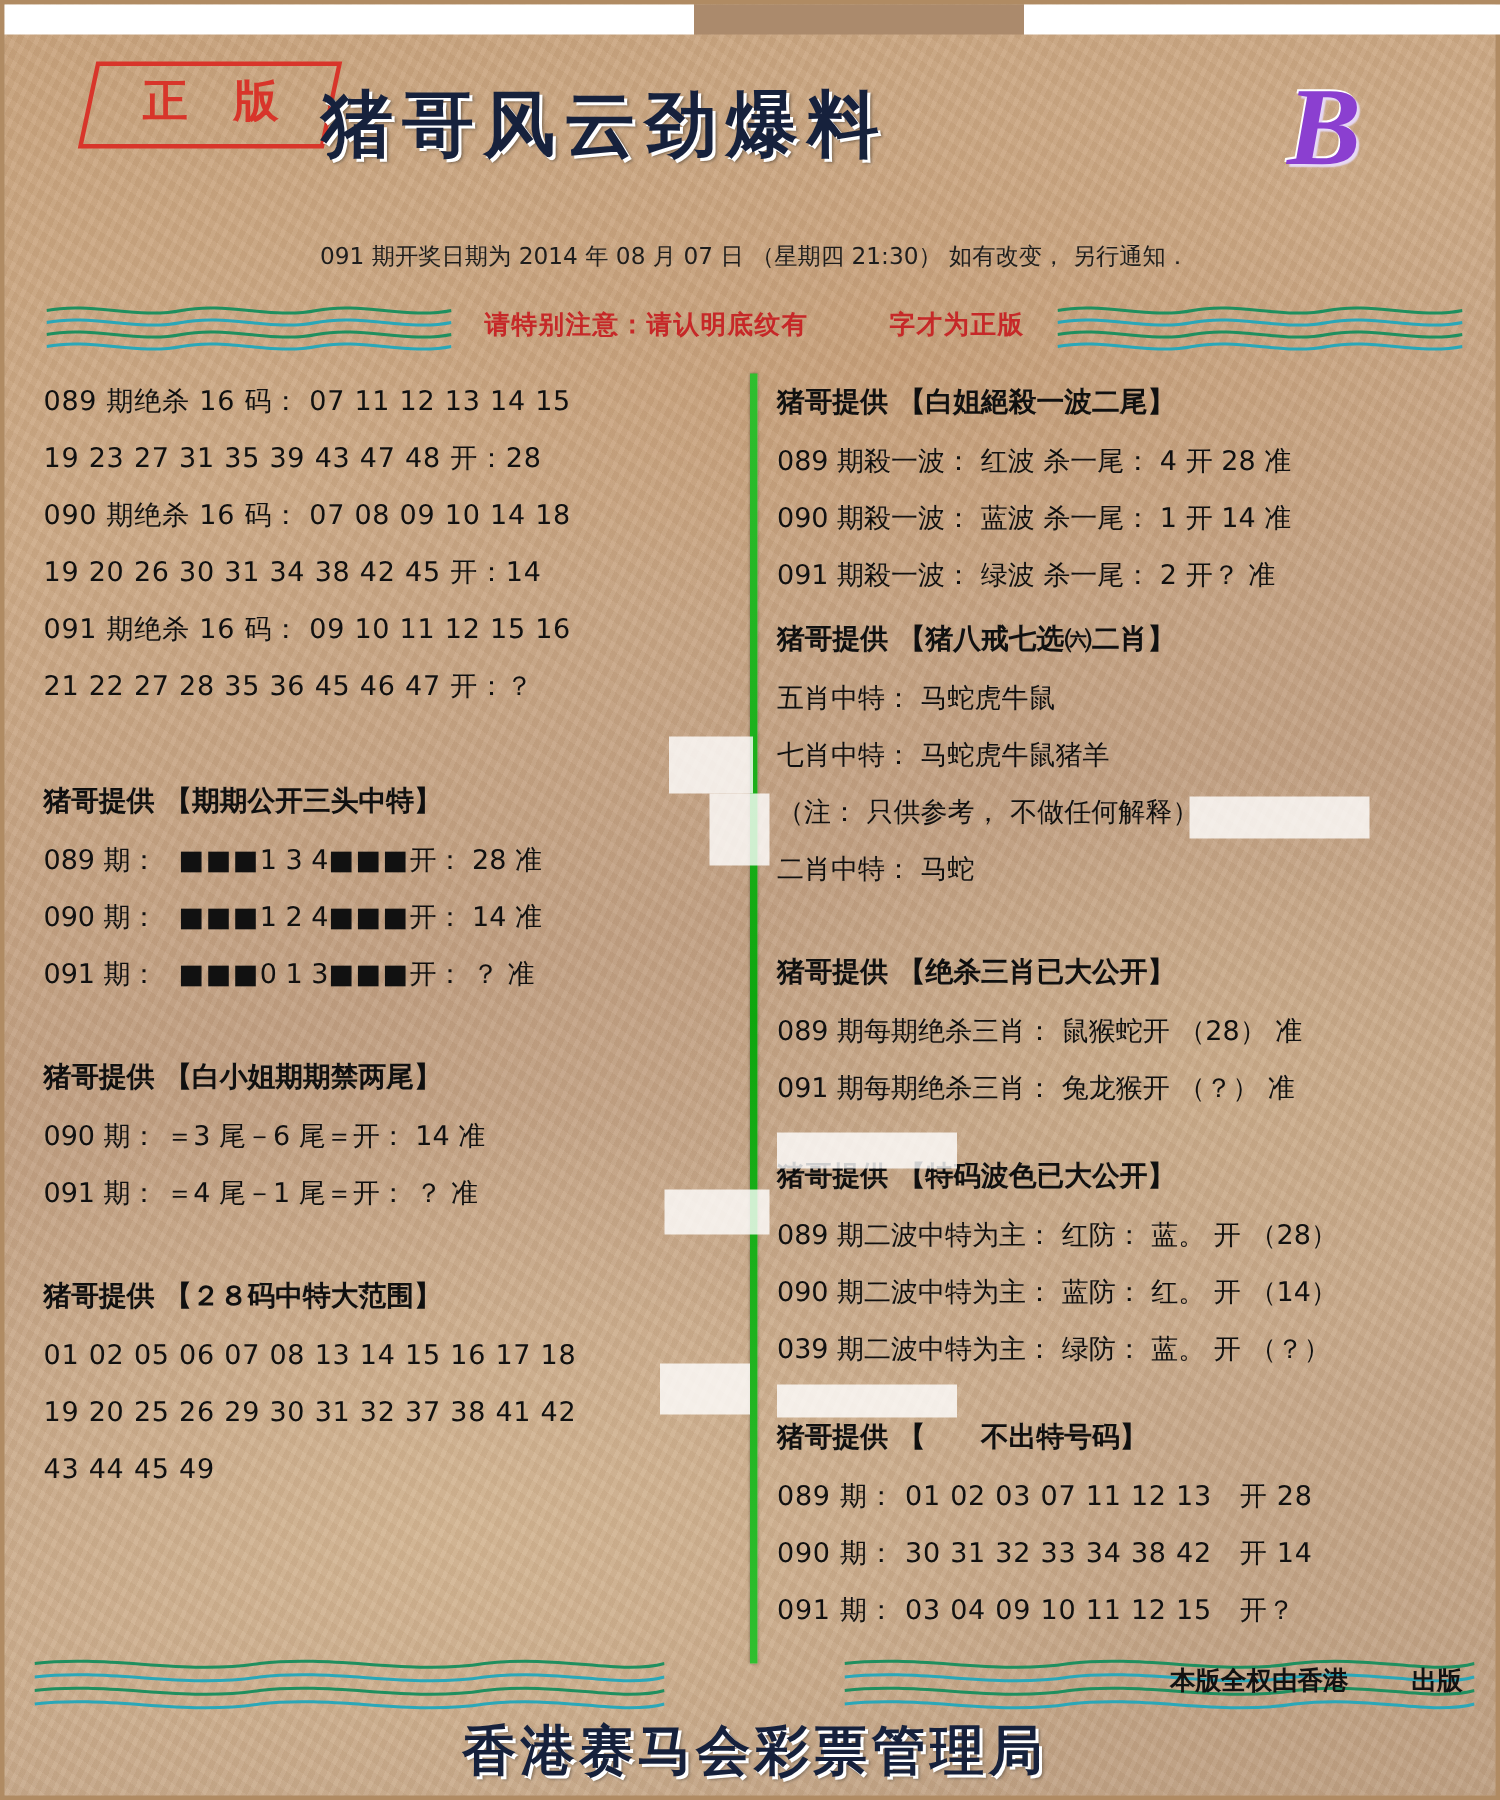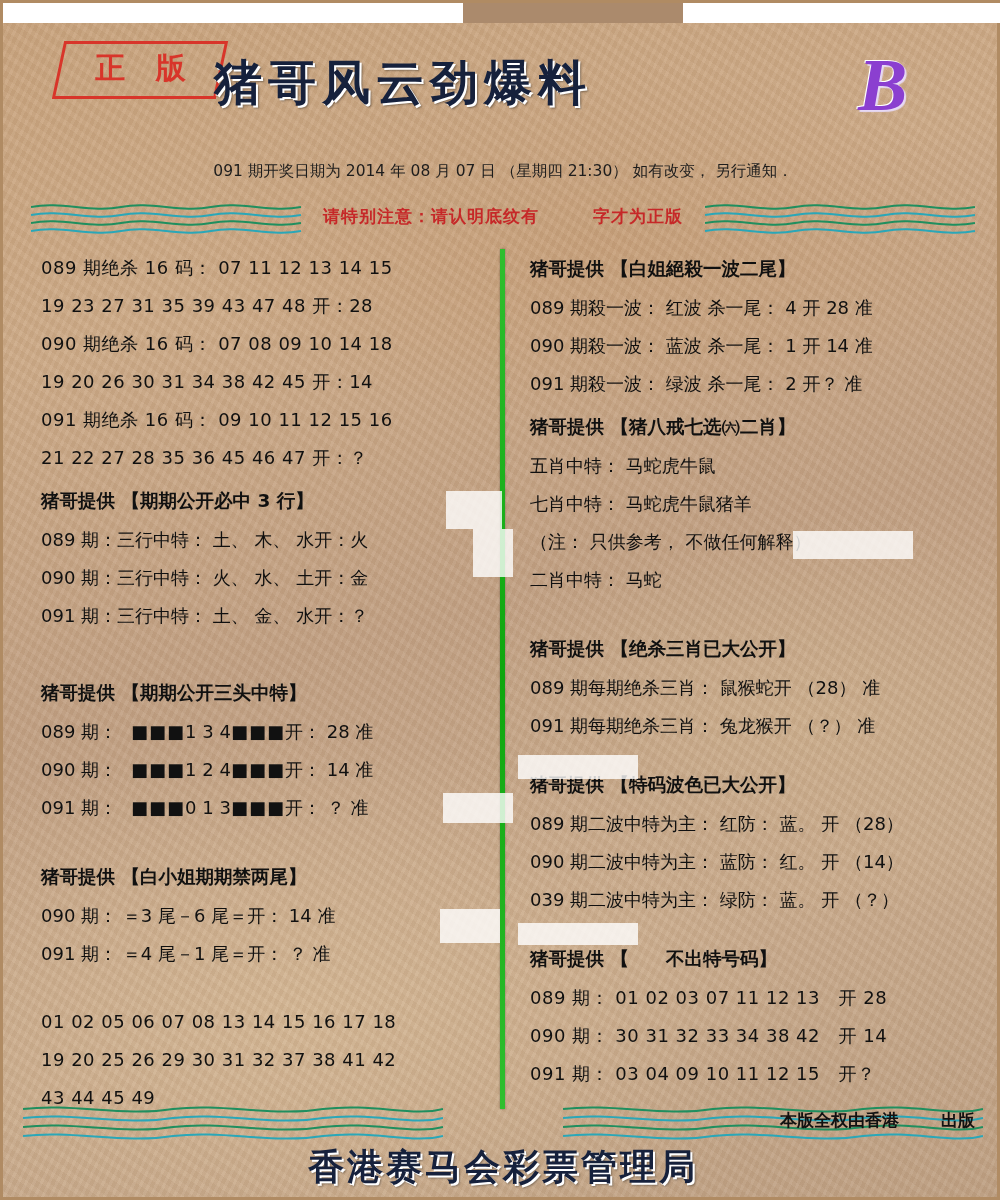--- a/index.html
+++ b/index.html
@@ -142,21 +142,20 @@
     width: 5px;
     height: 860px;
     background: linear-gradient(180deg, #2fbf2f 0%, #0ea60e 50%, #2fbf2f 100%);
     box-shadow: 0 0 2px rgba(0,0,0,0.4);
   }
   .col {
     position: absolute;
     top: 0;
     font-family: "DejaVu Sans", sans-serif;
     color: #101010;
-    margin-left: 12px;
   }
   .col.left { left: 26px; width: 460px; }
   .col.right { left: 515px; width: 480px; }
   .blk { margin-bottom: 4px; }
   .hdr {
     font-size: 18.5px;
     font-weight: bold;
     line-height: 40px;
     white-space: nowrap;
   }
@@ -265,26 +264,20 @@
 
       <div class="blk">
         <div class="row num">089 期绝杀 16 码： 07  11  12  13  14  15</div>
         <div class="row num">19  23  27  31  35  39  43  47  48 开：28</div>
         <div class="row num">090 期绝杀 16 码： 07  08  09  10  14  18</div>
         <div class="row num">19  20  26  30  31  34  38  42  45 开：14</div>
         <div class="row num">091 期绝杀 16 码： 09  10  11  12  15  16</div>
         <div class="row num">21  22  27  28  35  36  45  46  47 开：？</div>
       </div>
 
-      <div class="blk">
-        <div class="hdr">猪哥提供 【期期公开必中 3 行】</div>
-        <div class="row">089 期：三行中特： 土、 木、 水开：火</div>
-        <div class="row">090 期：三行中特： 火、 水、 土开：金</div>
-        <div class="row">091 期：三行中特： 土、 金、 水开：？</div>
-      </div>
 
       <div class="spacer30"></div>
 
       <div class="blk">
         <div class="hdr">猪哥提供 【期期公开三头中特】</div>
         <div class="row">
           <span>089 期：</span><span class="sp"></span><span class="bars">■■■</span><span>1  3  4</span><span class="bars">■■■</span><span>开： 28 准</span>
         </div>
         <div class="row">
           <span>090 期：</span><span class="sp"></span><span class="bars">■■■</span><span>1  2  4</span><span class="bars">■■■</span><span>开： 14 准</span>
@@ -298,20 +291,21 @@
 
       <div class="blk">
         <div class="hdr">猪哥提供 【白小姐期期禁两尾】</div>
         <div class="row">090 期： ＝3 尾－6 尾＝开： 14 准</div>
         <div class="row">091 期： ＝4 尾－1 尾＝开： ？ 准</div>
       </div>
 
       <div class="spacer24"></div>
 
       <div class="blk">
+        <div class="hdr">猪哥提供 【２８码中特大范围】</div>
         <div class="row num">01  02  05  06  07  08  13  14  15  16  17  18</div>
         <div class="row num">19  20  25  26  29  30  31  32  37  38  41  42</div>
         <div class="row num">43  44  45  49</div>
       </div>
 
     </div>
 
     <div class="col right">
 
       <div class="blk">

